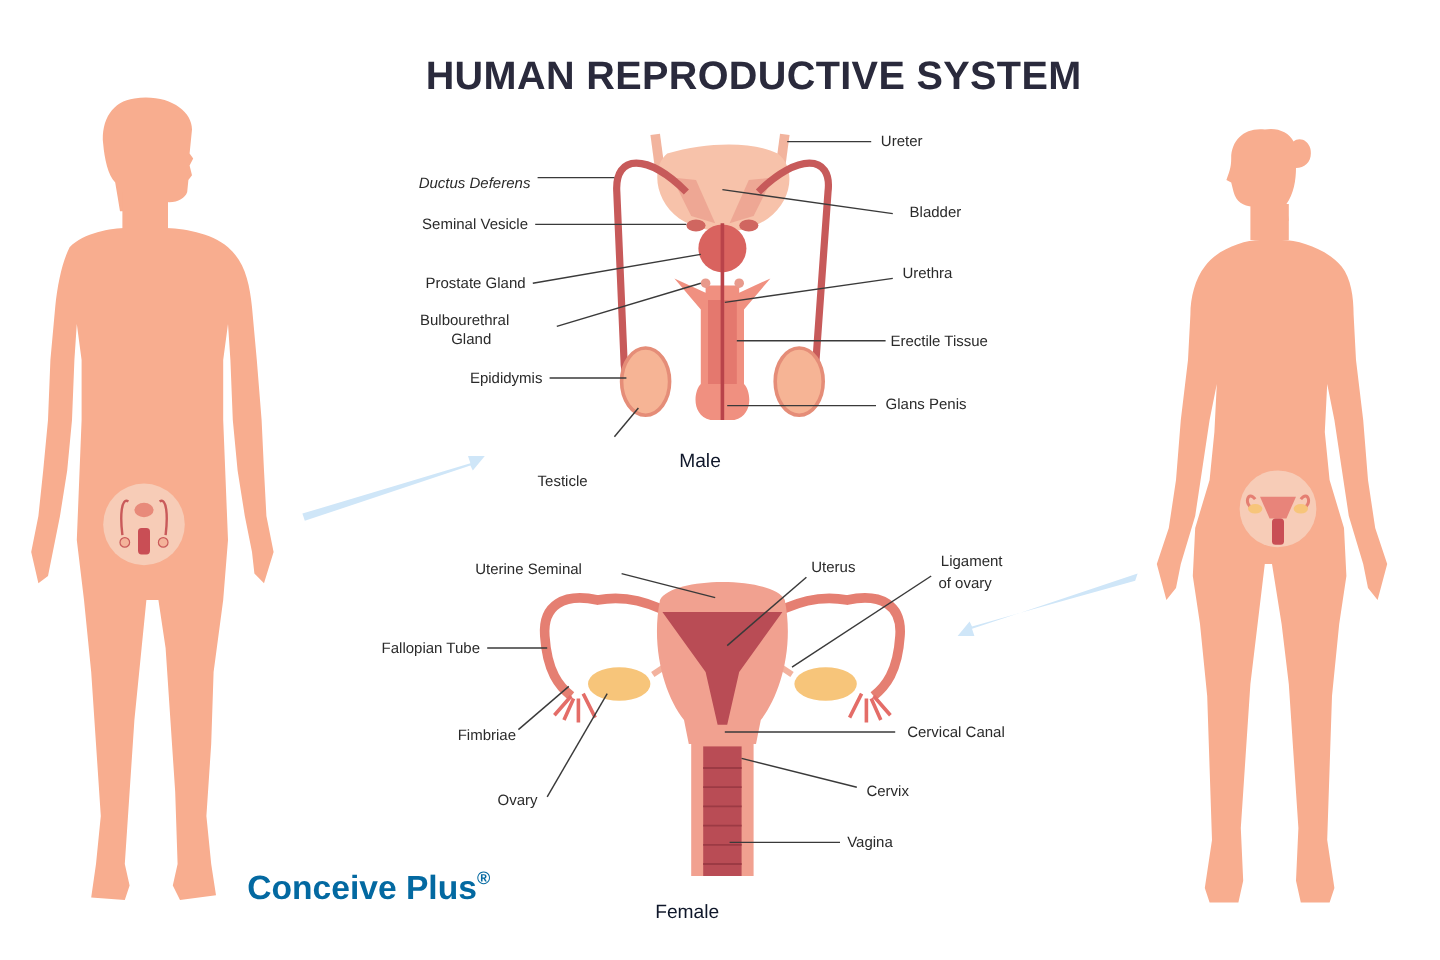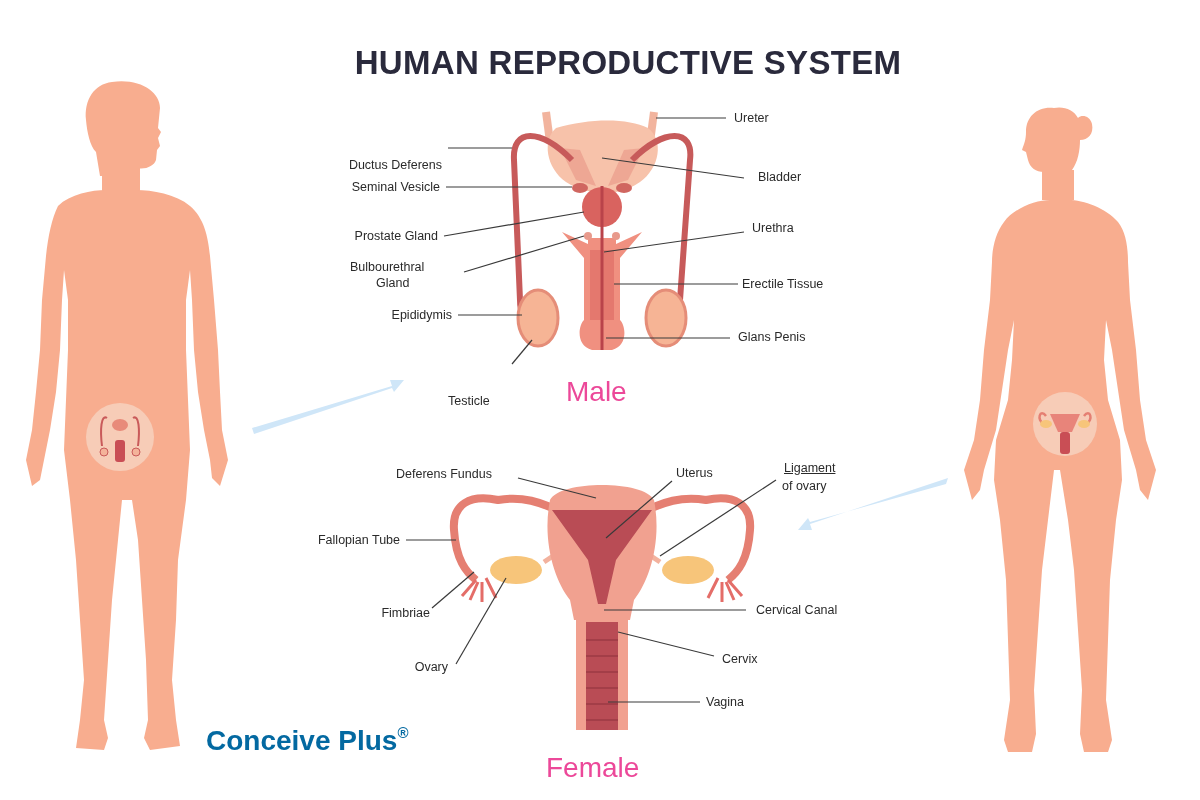--- a/index.html
+++ b/index.html
@@ -1,21 +1,21 @@
 <!DOCTYPE html>
 <html><head>
 <meta charset="utf-8">
 <style>
   html,body{margin:0;padding:0;background:#ffffff;}
   body{width:1200px;height:800px;position:relative;overflow:hidden;font-family:"Liberation Sans",sans-serif;}
   .title{position:absolute;left:0;width:1200px;top:44px;text-align:center;font-size:33px;font-weight:bold;color:#2a2a3c;letter-spacing:0.3px;padding-left:28px;}
   svg.stage{position:absolute;left:0;top:0;}
   .lbl{position:absolute;font-size:12.5px;color:#2a2a2a;white-space:nowrap;line-height:15px;}
   .lbl.r{text-align:right;}
-  .section-label{position:absolute;font-size:28px;color:#ec4899;}
+  .section-label{position:absolute;font-size:16px;color:#0f172a;}
   .brand{position:absolute;left:206px;top:724px;font-size:28px;font-weight:bold;color:#0369a1;}
   .brand sup{font-size:15px;vertical-align:12px;}
 </style>
 </head>
 <body>
 
 <div class="title">HUMAN REPRODUCTIVE SYSTEM</div>
 
 <svg class="stage" width="1200" height="800" viewBox="0 0 1200 800">
 
@@ -135,39 +135,39 @@
       <line x1="456" y1="664" x2="506" y2="578"></line>
       <line x1="672" y1="481" x2="606" y2="538"></line>
       <line x1="776" y1="480" x2="660" y2="556"></line>
       <line x1="604" y1="610" x2="746" y2="610"></line>
       <line x1="618" y1="632" x2="714" y2="656"></line>
       <line x1="608" y1="702" x2="700" y2="702"></line>
     </g>
   </g>
 </svg>
 
-<div class="lbl r" style="left:300px;top:158px;width:142px;">Ductus Deferens</div>
+<div class="lbl r" style="left:300px;top:146px;width:142px;font-style:italic;">Ductus Deferens</div>
 <div class="lbl r" style="left:300px;top:180px;width:140px;">Seminal Vesicle</div>
 <div class="lbl r" style="left:300px;top:229px;width:138px;">Prostate Gland</div>
 <div class="lbl" style="left:350px;top:260px;">Bulbourethral</div>
 <div class="lbl" style="left:376px;top:276px;">Gland</div>
 <div class="lbl r" style="left:300px;top:308px;width:152px;">Epididymis</div>
 <div class="lbl" style="left:448px;top:354px;margin-top:40px;">Testicle</div>
 <div class="lbl" style="left:734px;top:111px;">Ureter</div>
 <div class="lbl" style="left:758px;top:170px;text-align:right;">Bladder</div>
 <div class="lbl" style="left:752px;top:221px;">Urethra</div>
 <div class="lbl" style="left:742px;top:277px;">Erectile Tissue</div>
 <div class="lbl" style="left:738px;top:330px;">Glans Penis</div>
 <div class="section-label" style="left:566px;top:376px;">Male</div>
 
-<div class="lbl" style="left:396px;top:467px;">Deferens Fundus</div>
+<div class="lbl" style="left:396px;top:467px;">Uterine Seminal</div>
 <div class="lbl r" style="left:270px;top:533px;width:130px;">Fallopian Tube</div>
 <div class="lbl r" style="left:300px;top:606px;width:130px;">Fimbriae</div>
 <div class="lbl r" style="left:320px;top:660px;width:128px;">Ovary</div>
 <div class="lbl" style="left:676px;top:466px;">Uterus</div>
-<div class="lbl" style="left:784px;top:461px;text-decoration:underline;">Ligament</div>
+<div class="lbl" style="left:784px;top:461px;">Ligament</div>
 <div class="lbl" style="left:782px;top:479px;">of ovary</div>
 <div class="lbl" style="left:756px;top:603px;">Cervical Canal</div>
 <div class="lbl" style="left:722px;top:652px;">Cervix</div>
 <div class="lbl" style="left:706px;top:695px;">Vagina</div>
 <div class="section-label" style="left:546px;top:752px;">Female</div>
 
 <div class="brand"><span>Conceive Plus</span><sup>®</sup></div>
 
 </body></html>

